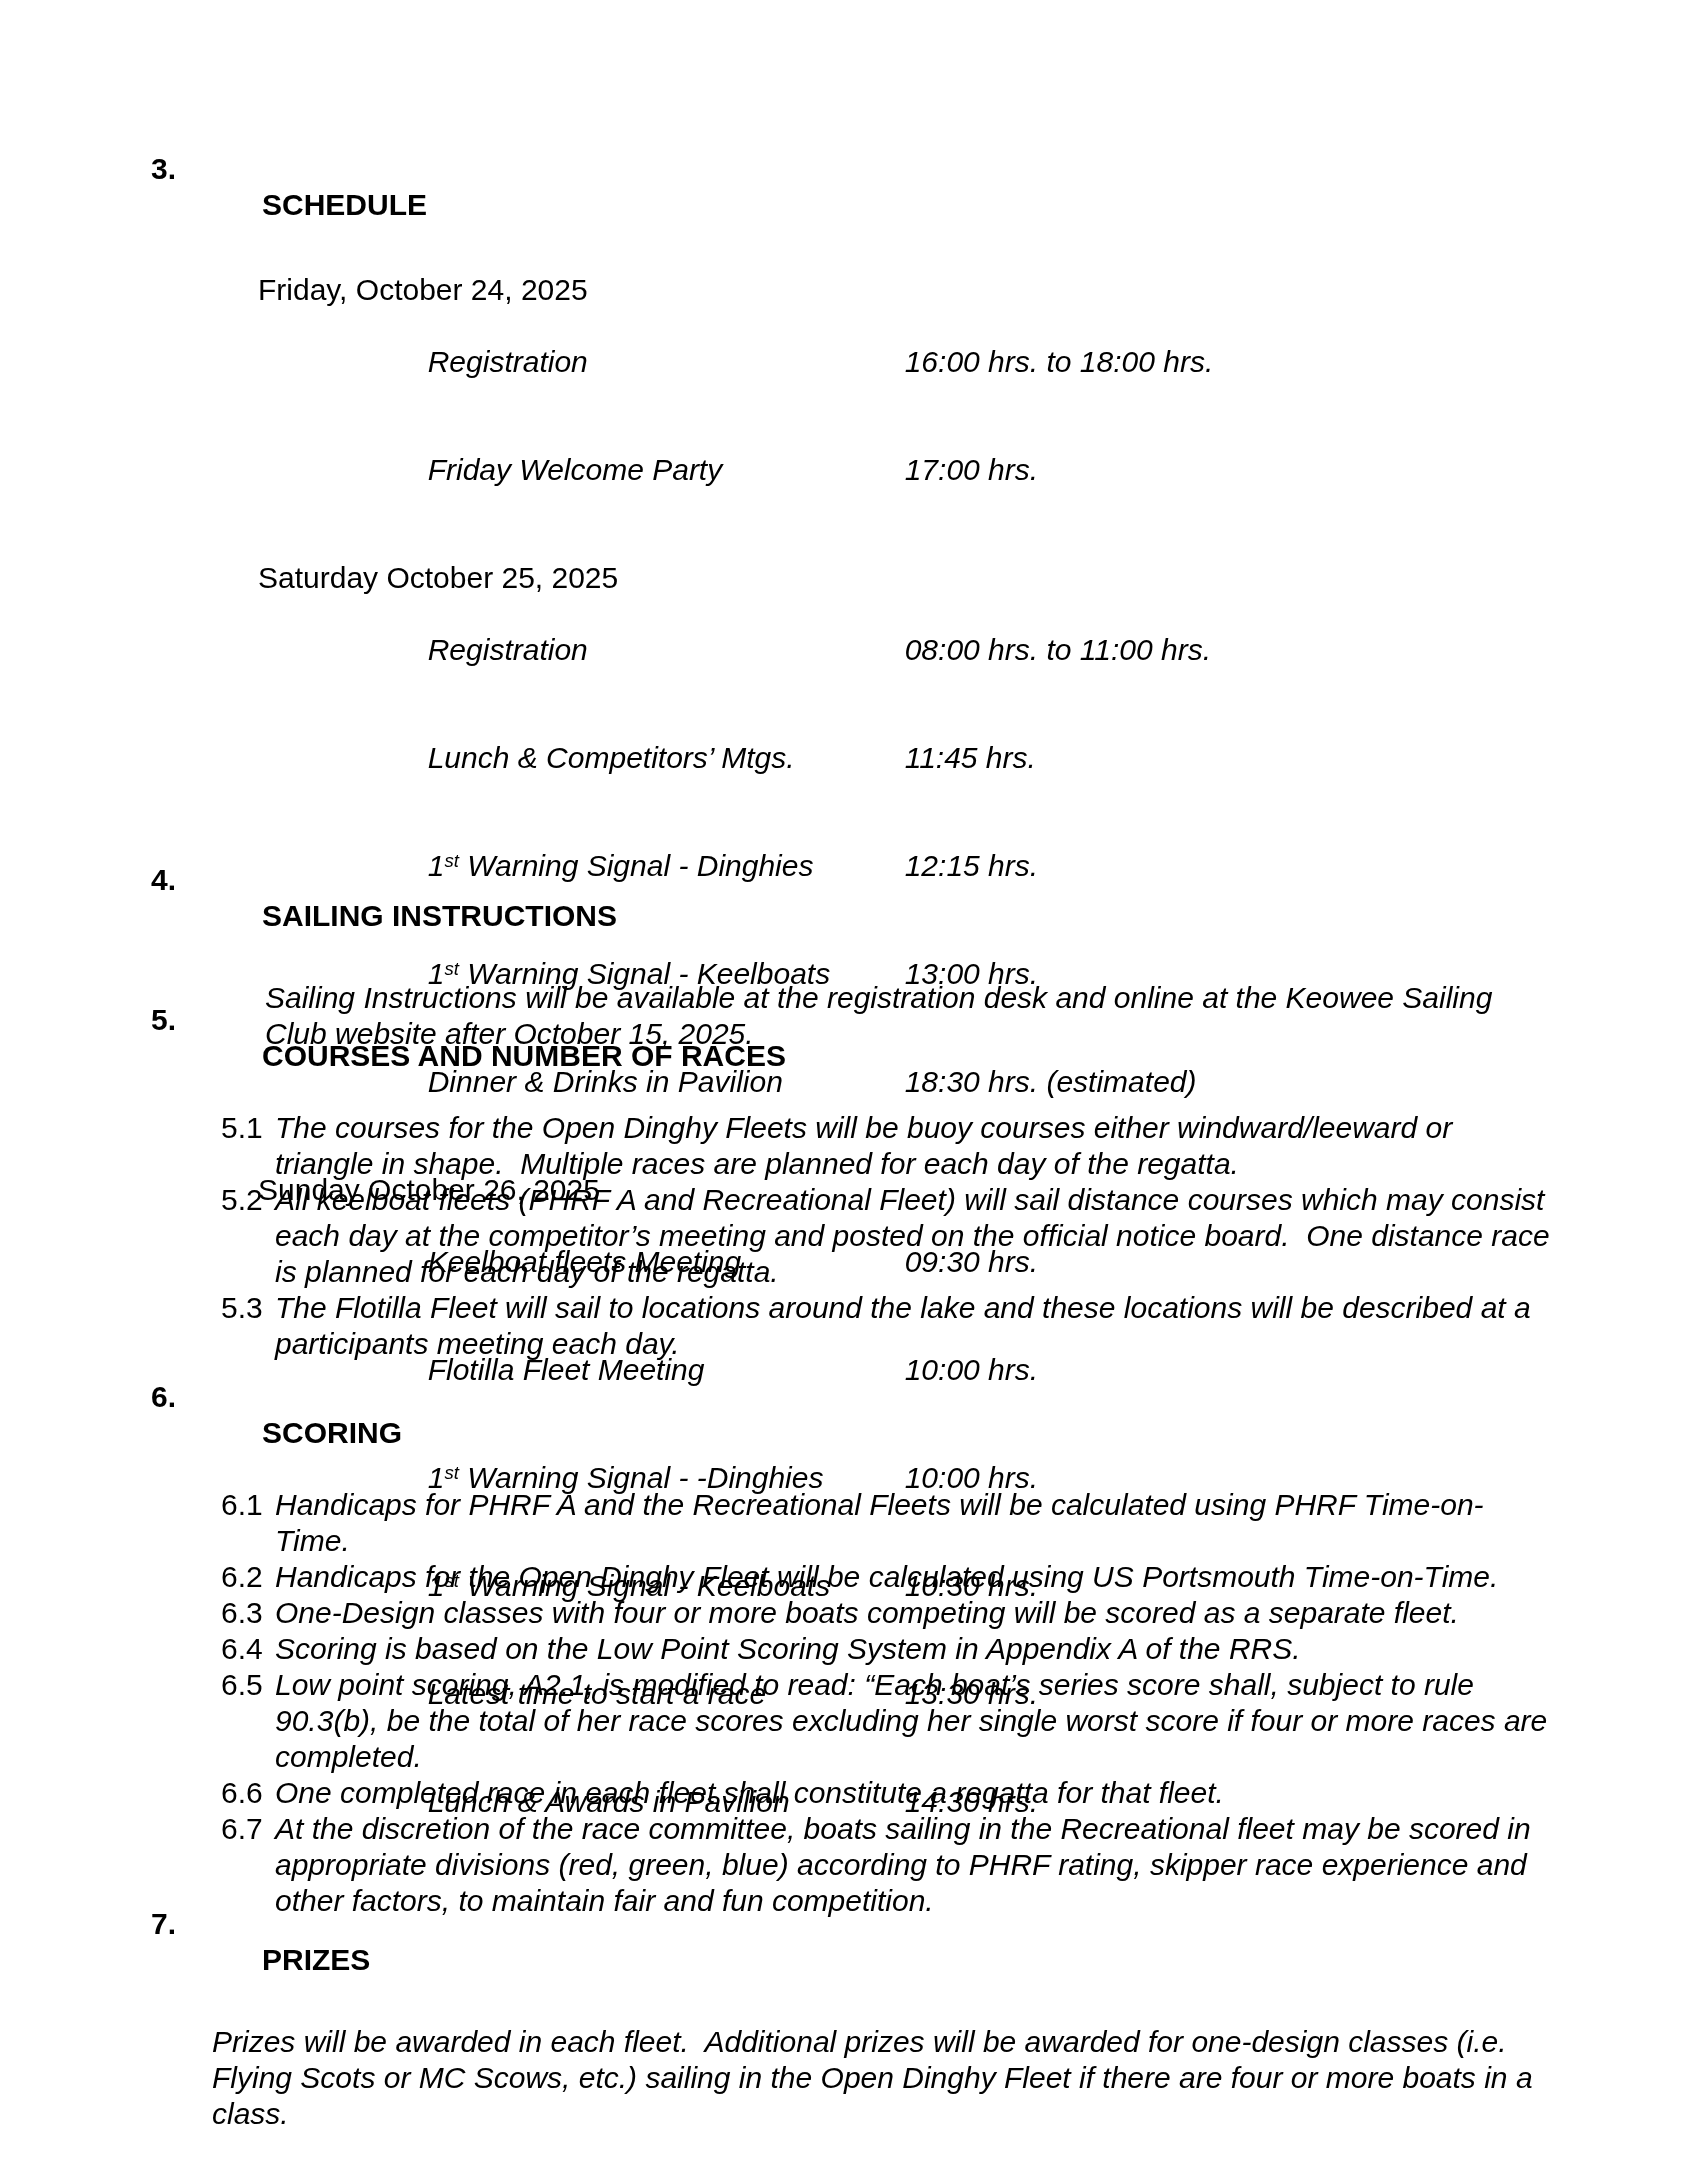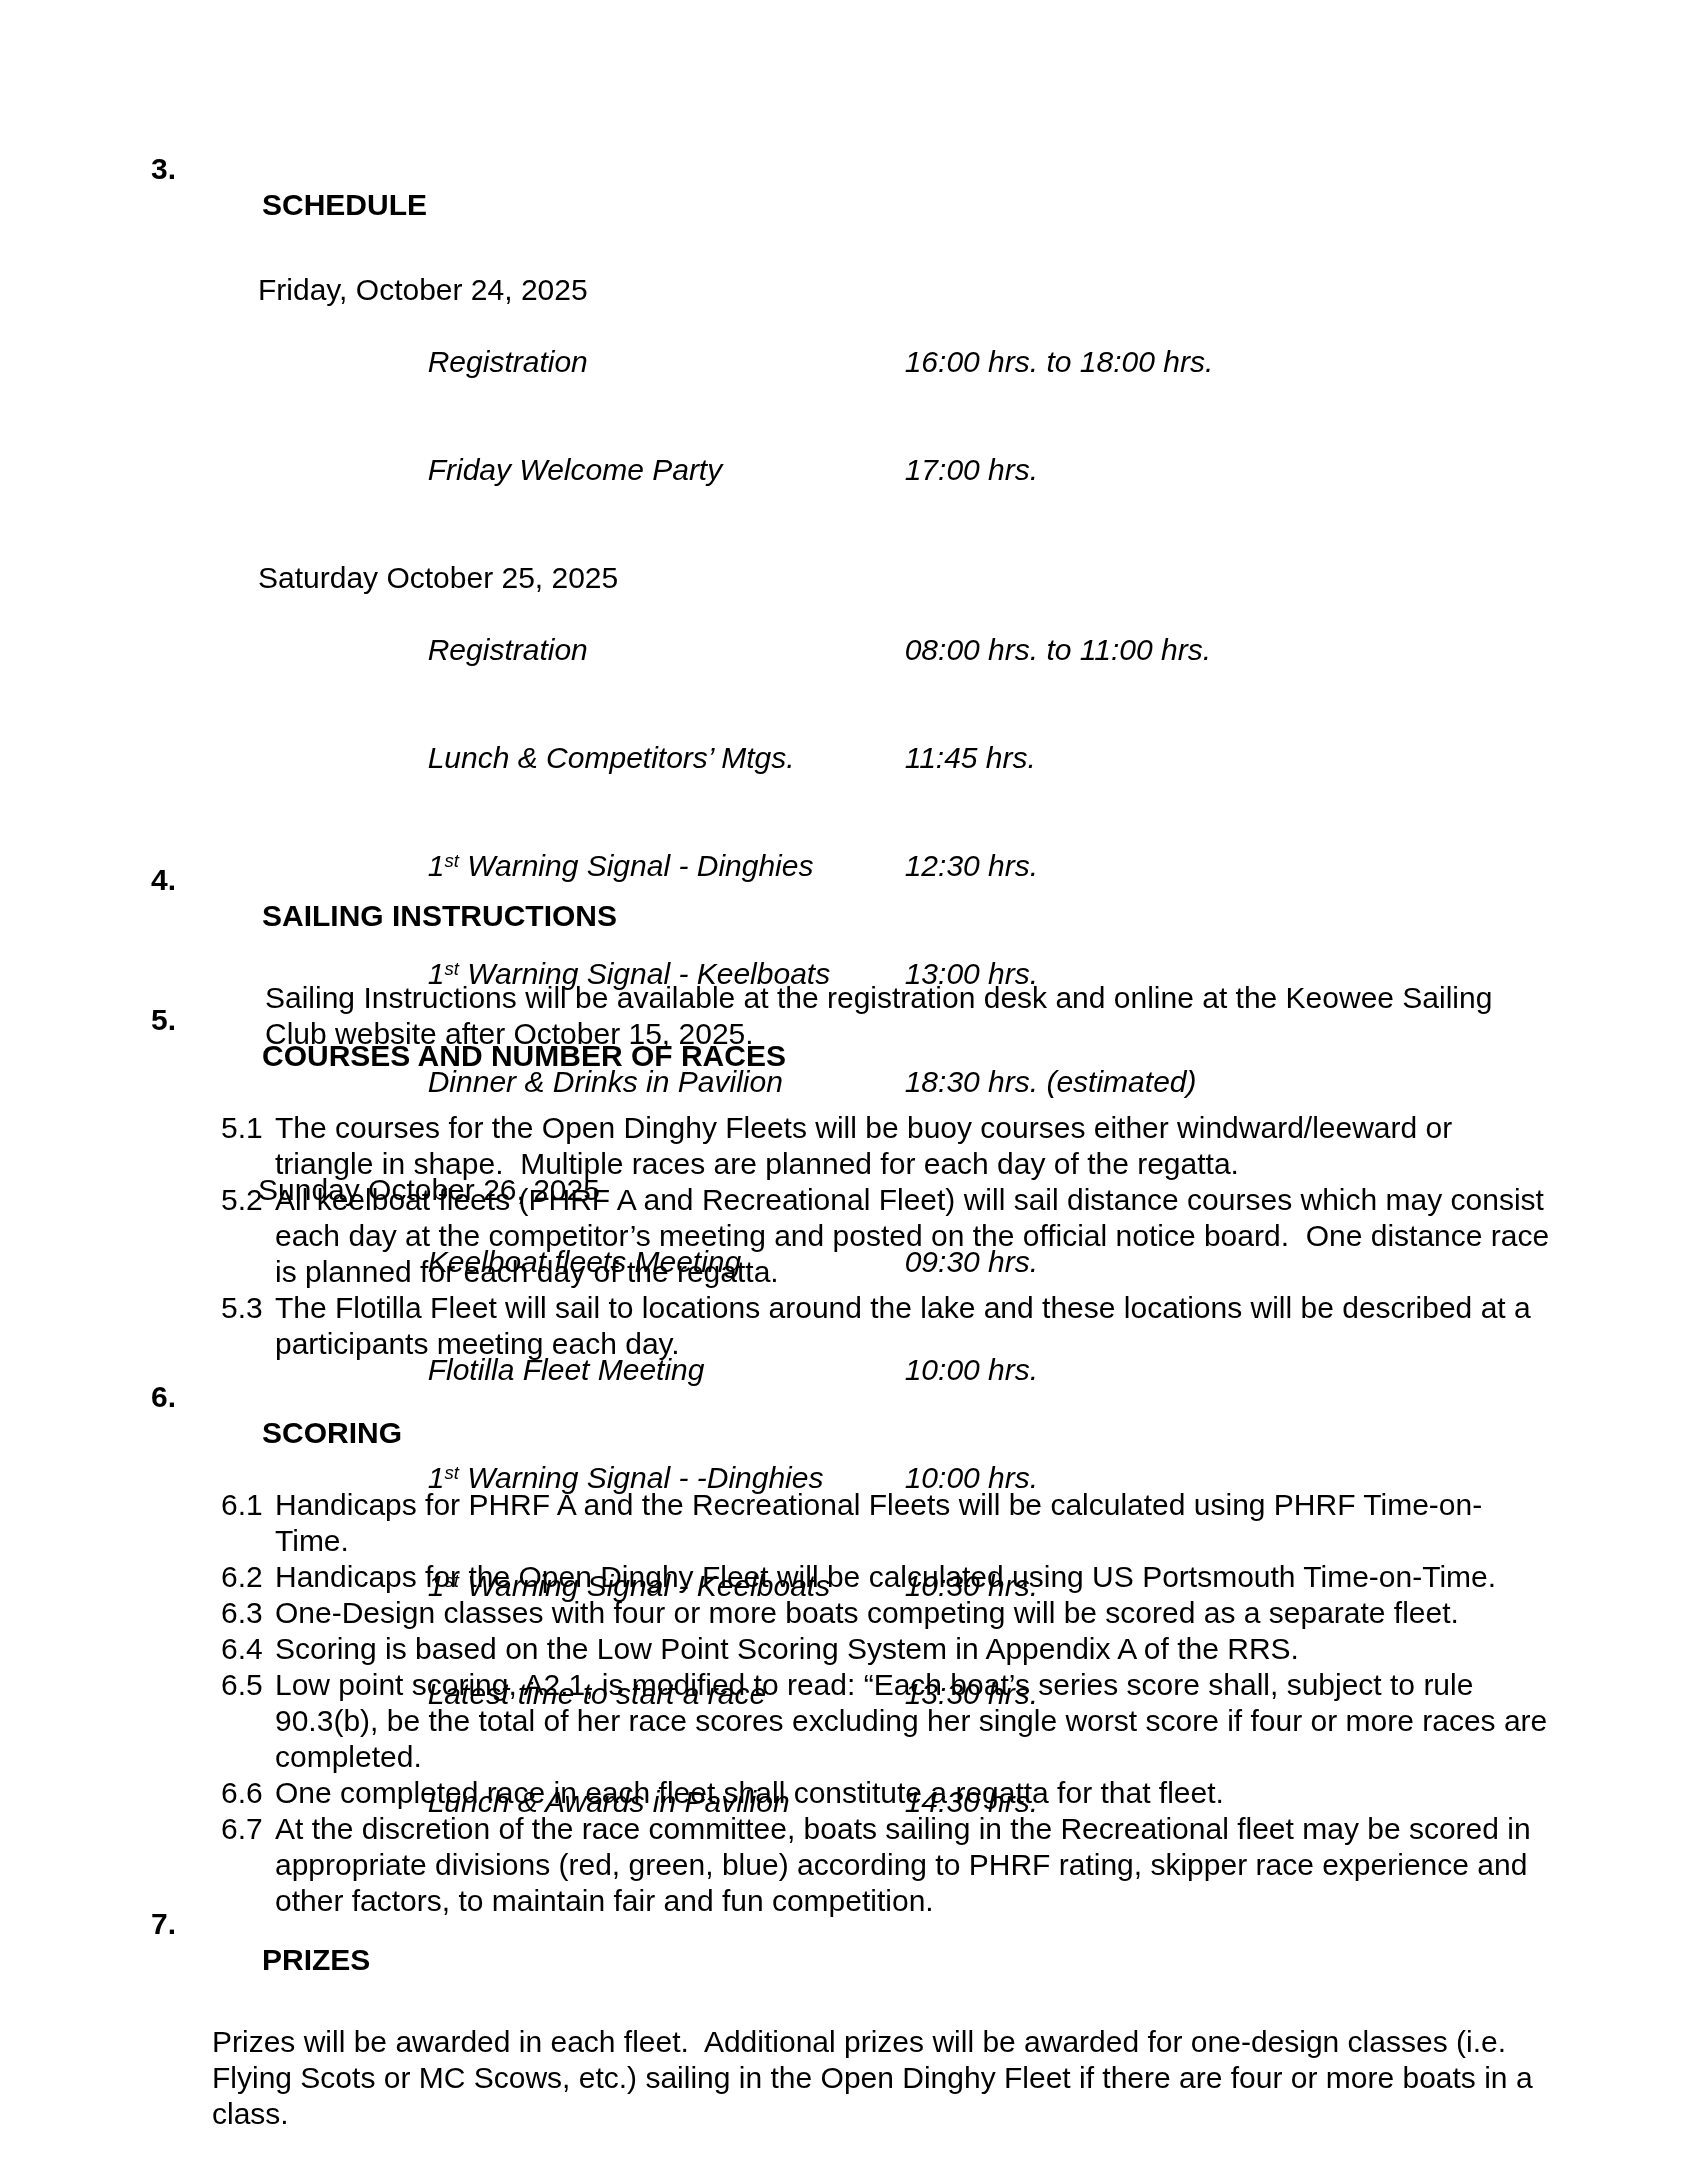--- a/index.html
+++ b/index.html
@@ -20,21 +20,21 @@
   .day-gap{margin-top:36px;}
   .day-header{margin-left:107px;white-space:pre;}
   .srow{margin-left:210px;white-space:pre;font-style:italic;}
   .slabel{display:inline-block;width:477px;}
   .slabel sup,.subline sup{font-size:0.62em;position:relative;top:-0.5em;vertical-align:baseline;line-height:0;}
   .stime{display:inline-block;}
   
   .para{margin-top:10px;}
   .para-indent-deep{margin-left:114px;}
   .para-indent{margin-left:61px;}
-  .line{white-space:pre;}
+  .line{white-space:pre;font-style:italic;}
   
   .subitem{position:relative;padding-left:124px;}
   .subitem-num{position:absolute;left:70px;top:0;}
 </style>
 </head>
 <body>
 
 <div class="page">
 
   <section class="section" style="top:151px">
@@ -54,21 +54,21 @@
 
     <div class="day day-gap">
       <div class="day-header">Saturday October 25, 2025</div>
       <div class="srow">
         <span class="slabel">Registration</span><span class="stime">08:00 hrs. to 11:00 hrs.</span>
       </div>
       <div class="srow">
         <span class="slabel">Lunch &amp; Competitors’ Mtgs.</span><span class="stime">11:45 hrs.</span>
       </div>
       <div class="srow">
-        <span class="slabel">1<sup>st</sup> Warning Signal - Dinghies</span><span class="stime">12:30 hrs.</span>
+        <span class="slabel">1<sup>st</sup> Warning Signal - Dinghies</span><span class="stime">12:15 hrs.</span>
       </div>
       <div class="srow">
         <span class="slabel">1<sup>st</sup> Warning Signal - Keelboats</span><span class="stime">13:00 hrs.</span>
       </div>
       <div class="srow">
         <span class="slabel">Dinner &amp; Drinks in Pavilion</span><span class="stime">18:30 hrs. (estimated)</span>
       </div>
     </div>
 
     <div class="day day-gap">

